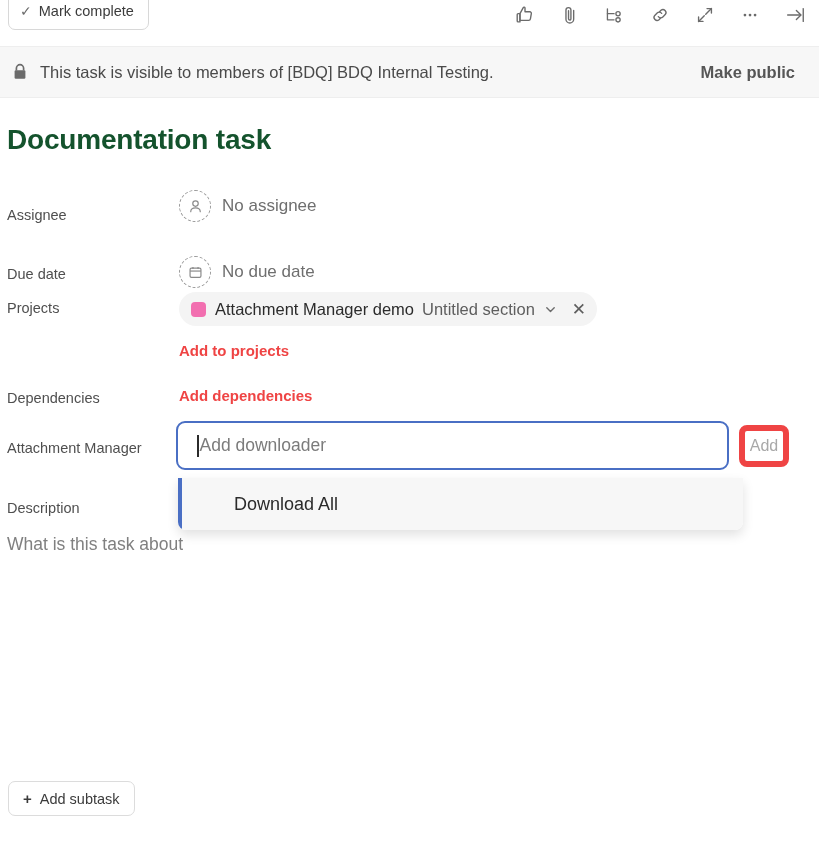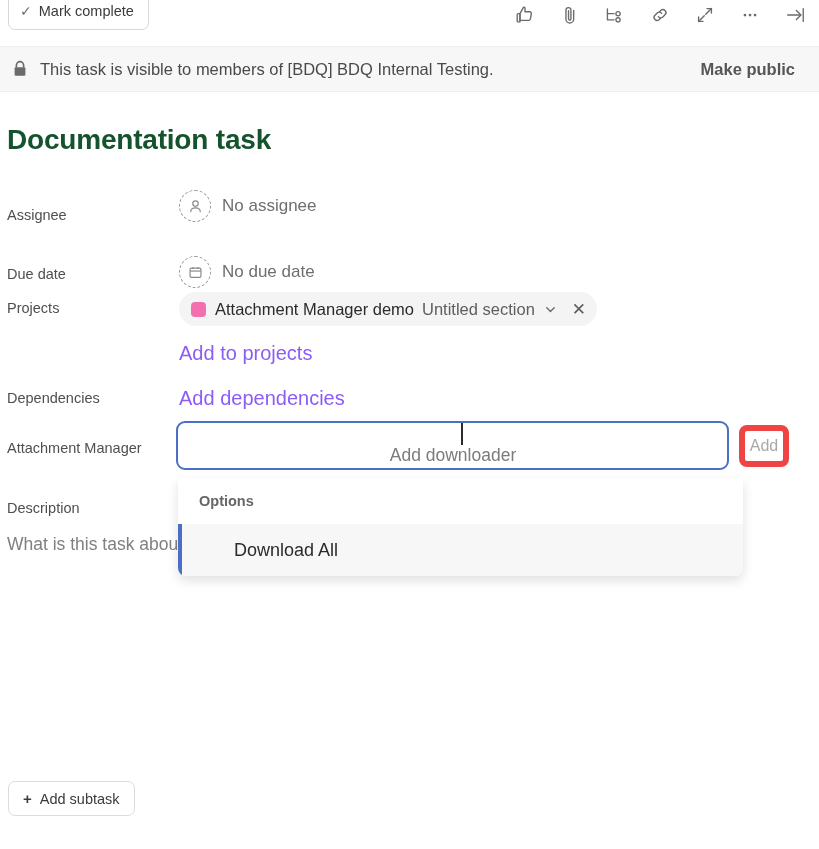--- a/index.html
+++ b/index.html
@@ -32,21 +32,21 @@
   }
   .tool-btn {
     width: 45px; height: 34px;
     display: flex; align-items: center; justify-content: center;
     background: transparent; border: none;
   }
   .tool-btn svg { display:block; }
 
   
   .banner {
-    position: absolute; left: 0; top: 46px; width: 819px; height: 46px;
+    position: absolute; left: 0; top: 46px; width: 819px; height: 52px;
     background: #f7f7f7;
     border-top: 1px solid #eeeeee;
     border-bottom: 1px solid #eeeeee;
     display: flex; align-items: center;
   }
   .banner-lock { margin-left: 10px; width: 20px; display:flex; align-items:center; justify-content:center; }
   .banner-text {
     margin-left: 10px; color: #4a4a4a; font-size: 16.5px;
   }
   .banner-action {
@@ -86,30 +86,30 @@
   .chip-swatch {
     width: 15px; height: 15px; border-radius: 4px; background: #f26fb0;
     flex: none;
   }
   .chip-project { font-size: 16.5px; color: #2b2b2b; }
   .chip-section { font-size: 16.5px; color: #5e5e5e; margin-left: -1px; }
   .chip-caret { color:#6b6b6b; display:flex; align-items:center; }
   .chip-x { color:#5e5e5e; font-size: 17px; margin-left: 6px; line-height:1; }
 
   .link-action {
-    color: #8b5cf6; font-size: 20px; font-weight: normal;
+    color: #ef4444; font-size: 15px; font-weight: bold;
   }
 
   
   .am-input-wrap {
     position: absolute; left: 176px; top: 421px;
     width: 553px; height: 49px;
     border: 2.2px solid #4a6fc4; border-radius: 9px;
     background: #fff;
-    display: flex; align-items: center; flex-direction: column;
+    display: flex; align-items: center;
   }
   .am-caret {
     width: 1.5px; height: 22px; background: #2b2b2b; margin-left: 19px;
   }
   .am-placeholder {
     color: #7b7b7b; font-size: 17.5px; margin-left: 1px;
   }
   .am-add-btn {
     position: absolute; left: 739px; top: 425px;
     width: 50px; height: 42px;
@@ -301,21 +301,20 @@
   </div>
 
   <div class="am-add-btn">
     <span>Add</span>
   </div>
 
   <div class="field-label" style="top:500px">Description</div>
   <div class="desc-placeholder">What is this task about</div>
 
   <div class="dropdown">
-    <div class="dd-header">Options</div>
     <div class="dd-option" style="border-left-color: rgb(74, 111, 196);">
       <span>Download All</span>
     </div>
   </div>
 
   <div class="add-subtask">
     <span class="plus">+</span>
     <span>Add subtask</span>
   </div>
 

